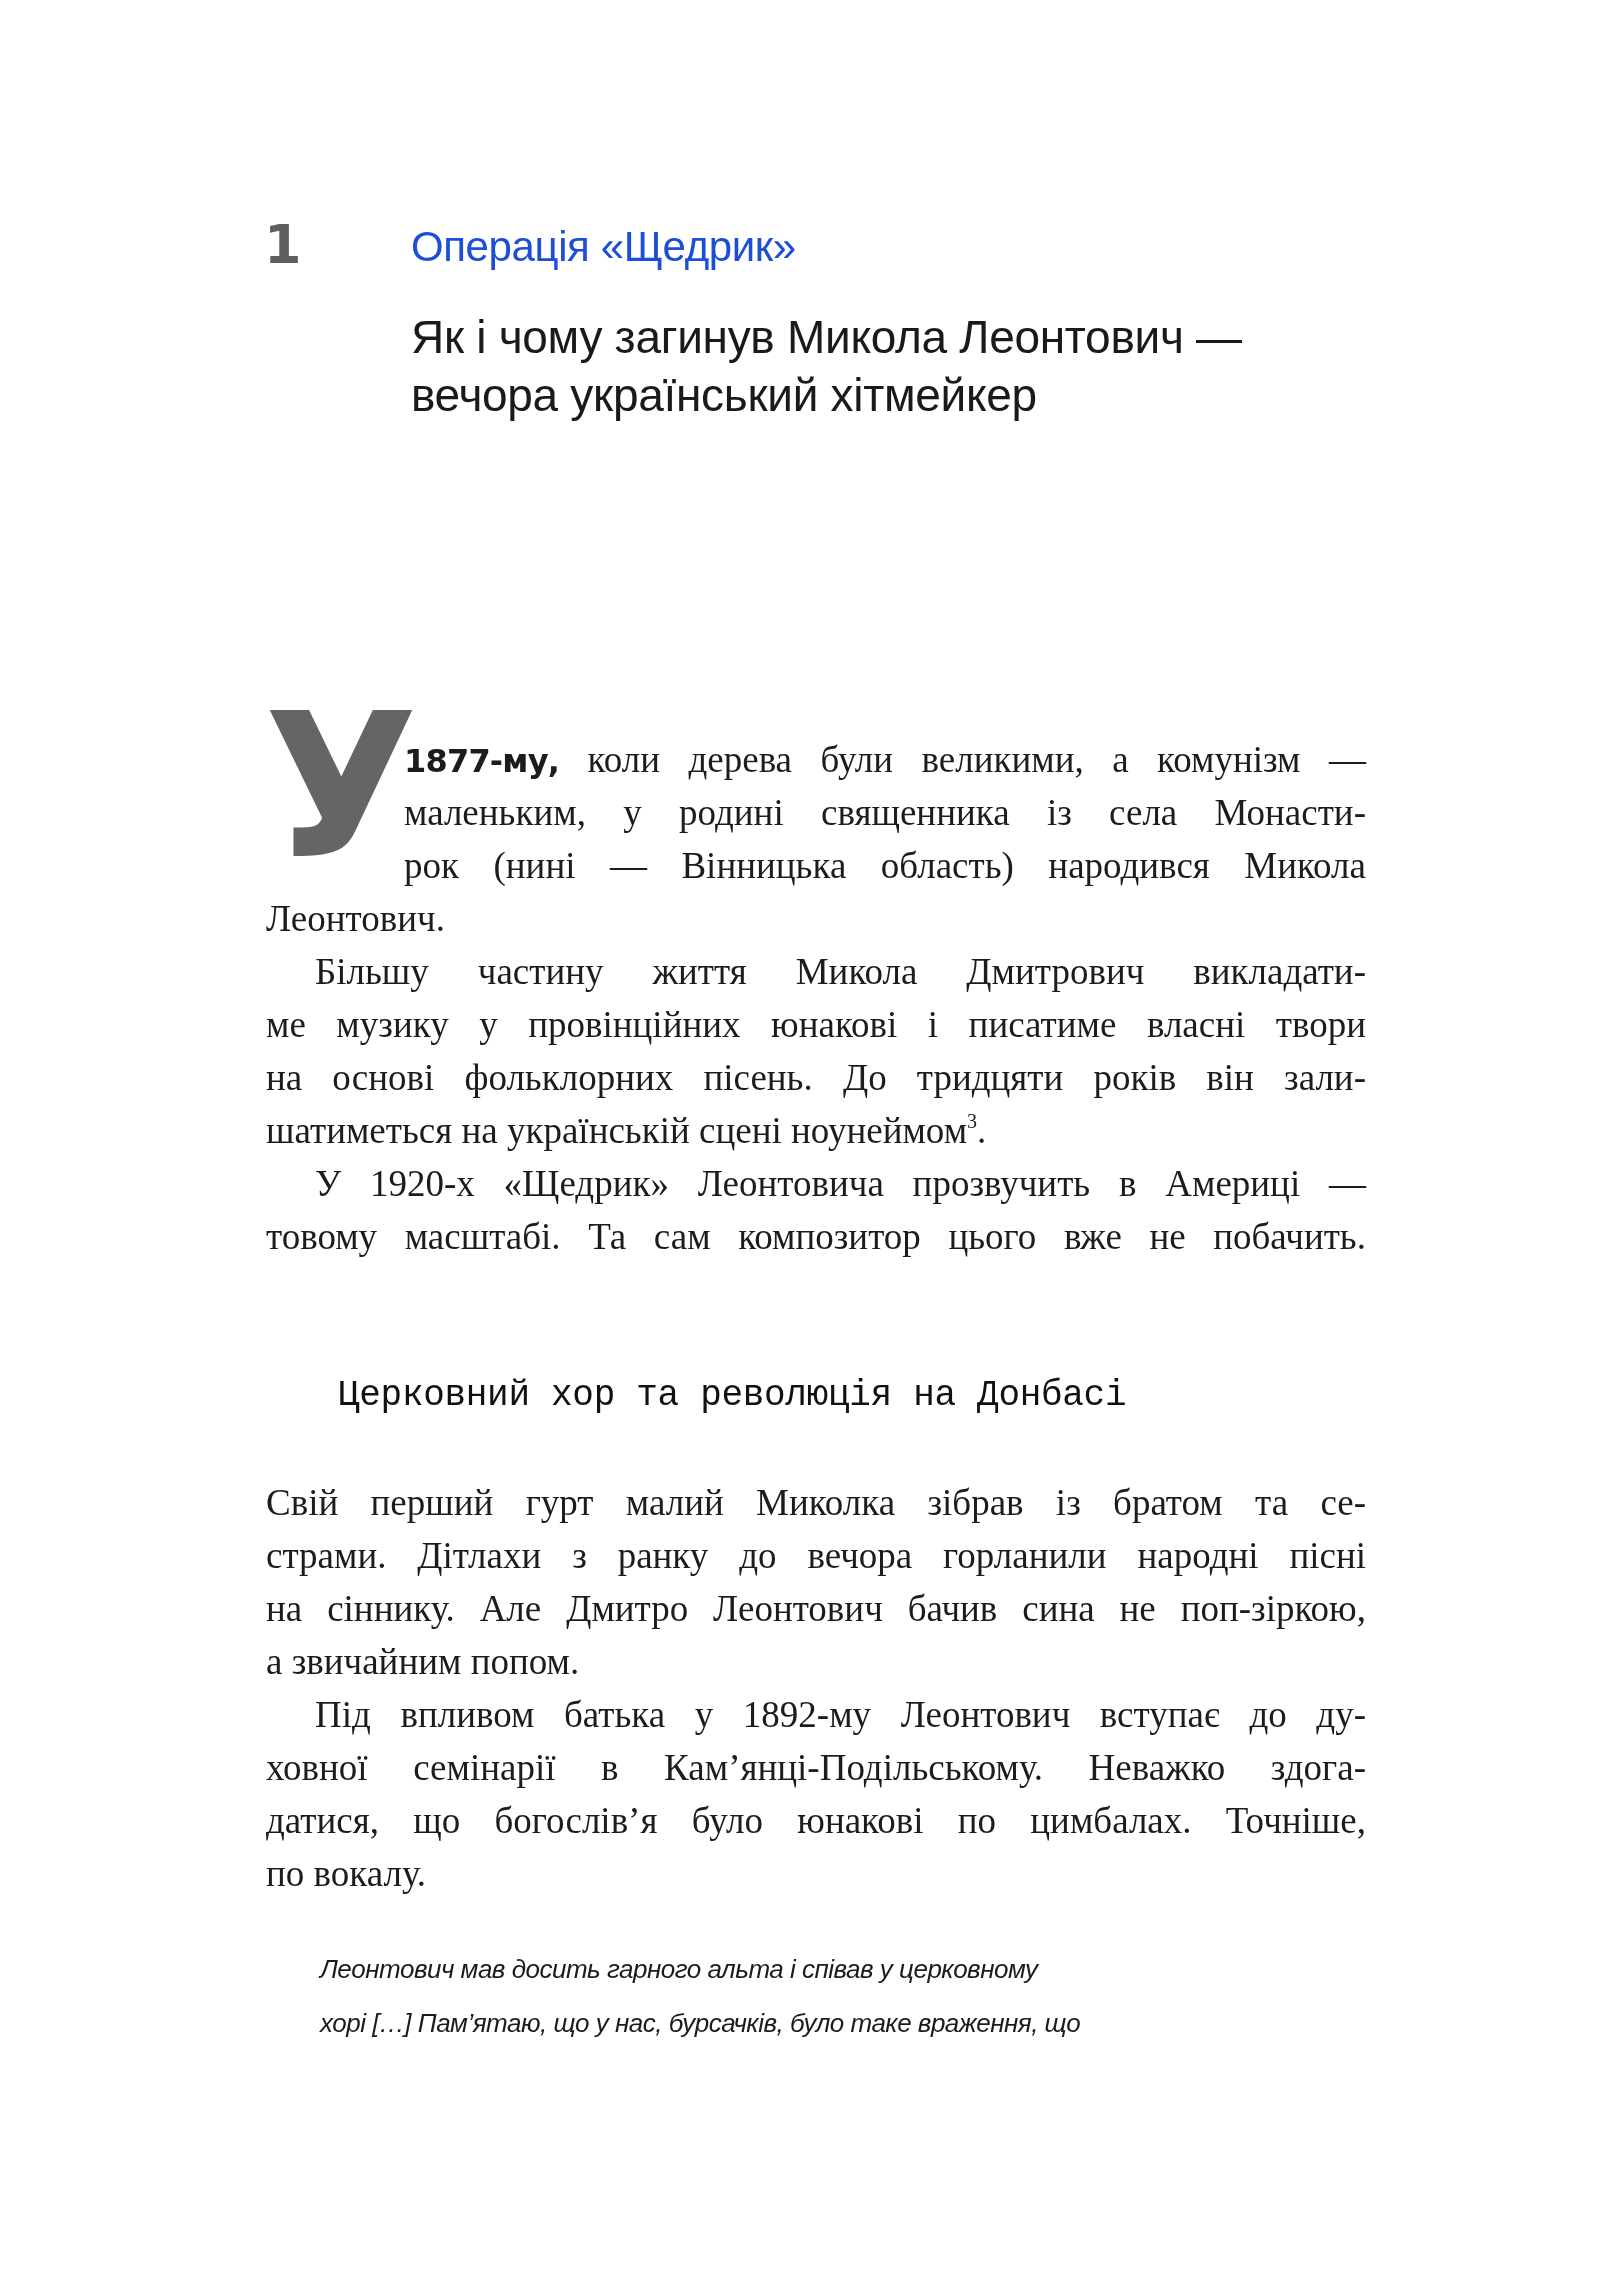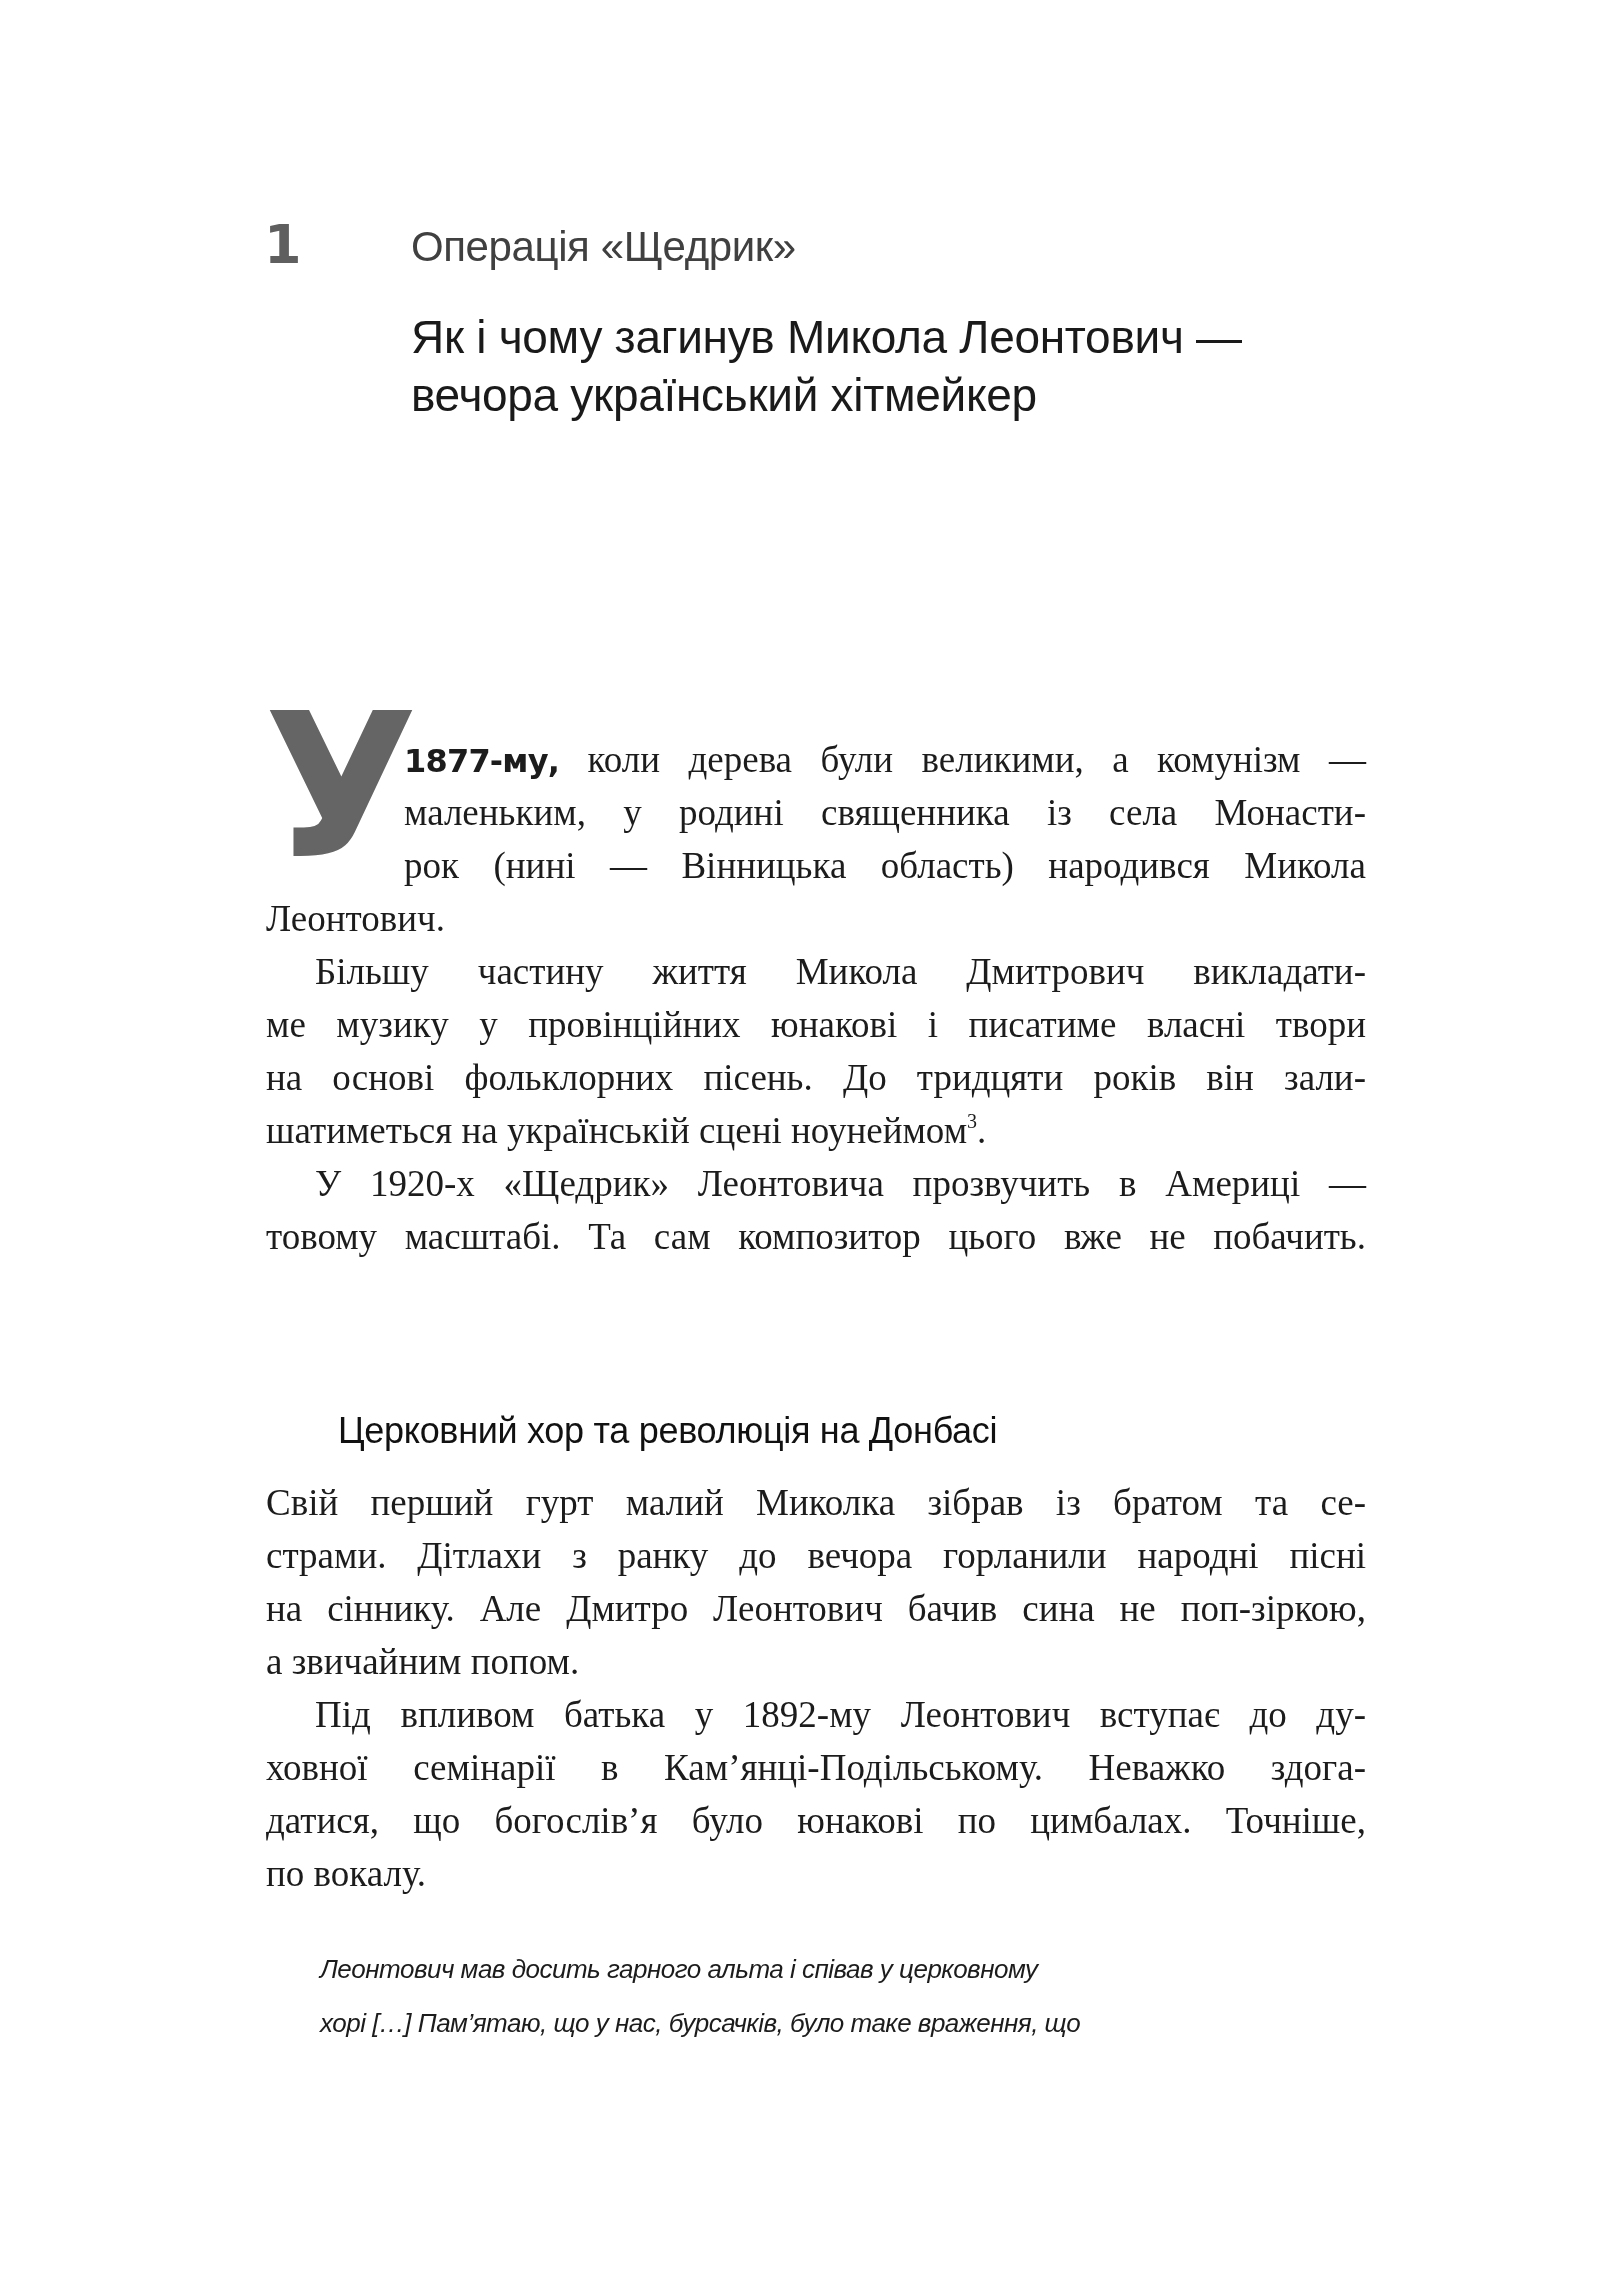--- a/index.html
+++ b/index.html
@@ -13,21 +13,21 @@
   .page { position: absolute; left: 0; top: 0; width: 1624px; height: 2295px; }
 
   .chapter-num {
     position: absolute; left: 264px; top: 211px;
     font-family: "DejaVu Sans", sans-serif; font-weight: bold;
     font-size: 54px; line-height: 68px; color: #5f5f5f;
   }
   .chapter-title {
     position: absolute; left: 411px; top: 217px;
     font-family: "Liberation Sans", sans-serif;
-    font-size: 42px; line-height: 59px; color: #404040;
+    font-size: 42px; line-height: 59px; color: #1d4ed8;
     letter-spacing: -0.4px;
   }
   .chapter-subtitle {
     position: absolute; left: 411px; top: 308px; width: 846px;
     font-family: "Liberation Sans", sans-serif;
     font-size: 46px; line-height: 58px; color: #1a1a1a;
     letter-spacing: -0.3px;
   }
   .chapter-subtitle div { white-space: nowrap; }
 
@@ -49,24 +49,23 @@
   }
   .indented-block { padding-left: 138px; }
   .lead-bold {
     font-family: "DejaVu Sans", sans-serif; font-weight: bold;
     font-size: 32px; letter-spacing: -0.8px;
   }
   .para-first { text-indent: 49px; }
 
   .section-heading {
     position: absolute; left: 338px; top: 1370px;
-    font-family: Liberation Sans, sans-serif;
+    font-family: Liberation Mono, monospace;
     font-size: 36px; line-height: 51px; color: #111;
     letter-spacing: -0.3px;
-    margin-top: 35px;
   }
 
   .block2 { position: absolute; left: 266px; top: 1476px; width: 1100px; }
 
   .quote {
     position: absolute; left: 320px; top: 1942px; width: 998px;
     font-family: "Liberation Sans", sans-serif; font-style: italic;
     font-size: 26px; line-height: 54px; color: #1c1c1c;
     letter-spacing: -0.5px;
   }

